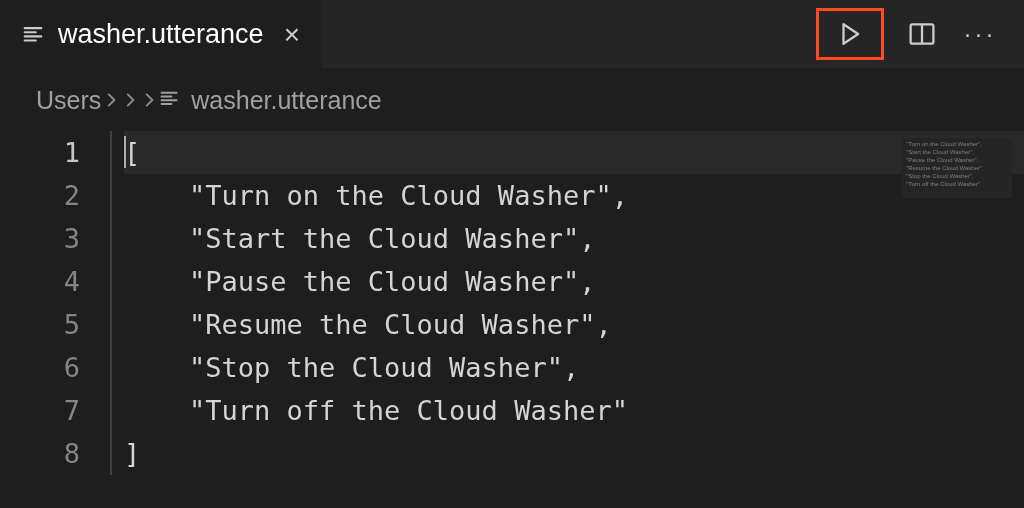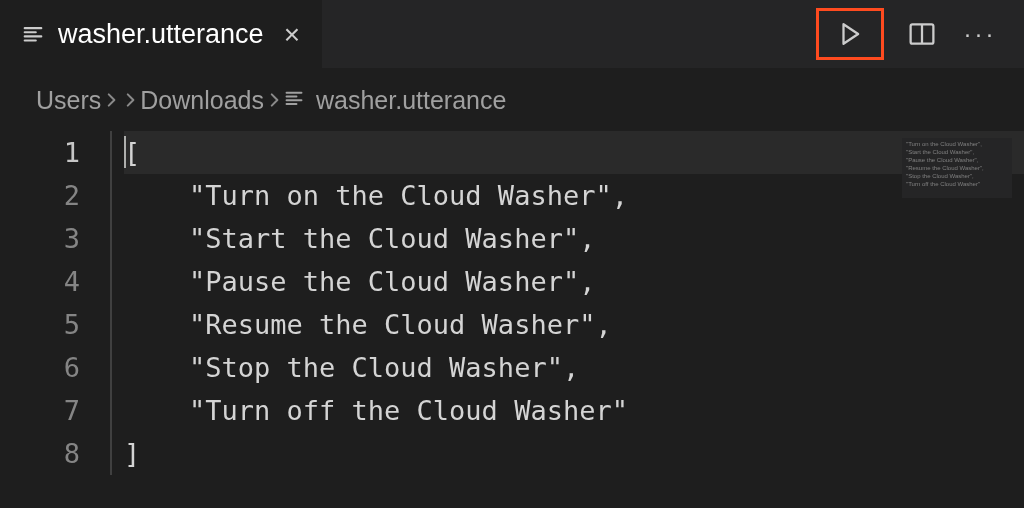--- a/index.html
+++ b/index.html
@@ -189,21 +189,20 @@
   <span class="breadcrumb-sep">
     <svg width="18" height="18" viewBox="0 0 16 16" fill="none">
         <path d="M6 3l5 5-5 5" stroke="#8a8a8a" stroke-width="1.8" fill="none" stroke-linecap="round" stroke-linejoin="round"></path>
       </svg>
   </span>
   <span class="breadcrumb-sep">
     <svg width="18" height="18" viewBox="0 0 16 16" fill="none">
         <path d="M6 3l5 5-5 5" stroke="#8a8a8a" stroke-width="1.8" fill="none" stroke-linecap="round" stroke-linejoin="round"></path>
       </svg>
   </span>
-  <span class="breadcrumb-item">Downloads</span>
   <span class="breadcrumb-sep">
     <svg width="18" height="18" viewBox="0 0 16 16" fill="none">
         <path d="M6 3l5 5-5 5" stroke="#8a8a8a" stroke-width="1.8" fill="none" stroke-linecap="round" stroke-linejoin="round"></path>
       </svg>
   </span>
   <span class="breadcrumb-file">
     <span>
       <svg width="20" height="20" viewBox="0 0 16 16" fill="none">
         <path d="M2 3h12M2 6h8M2 9h12M2 12h8" stroke="#a0a0a0" stroke-width="1.5" stroke-linecap="round"></path>
       </svg>

